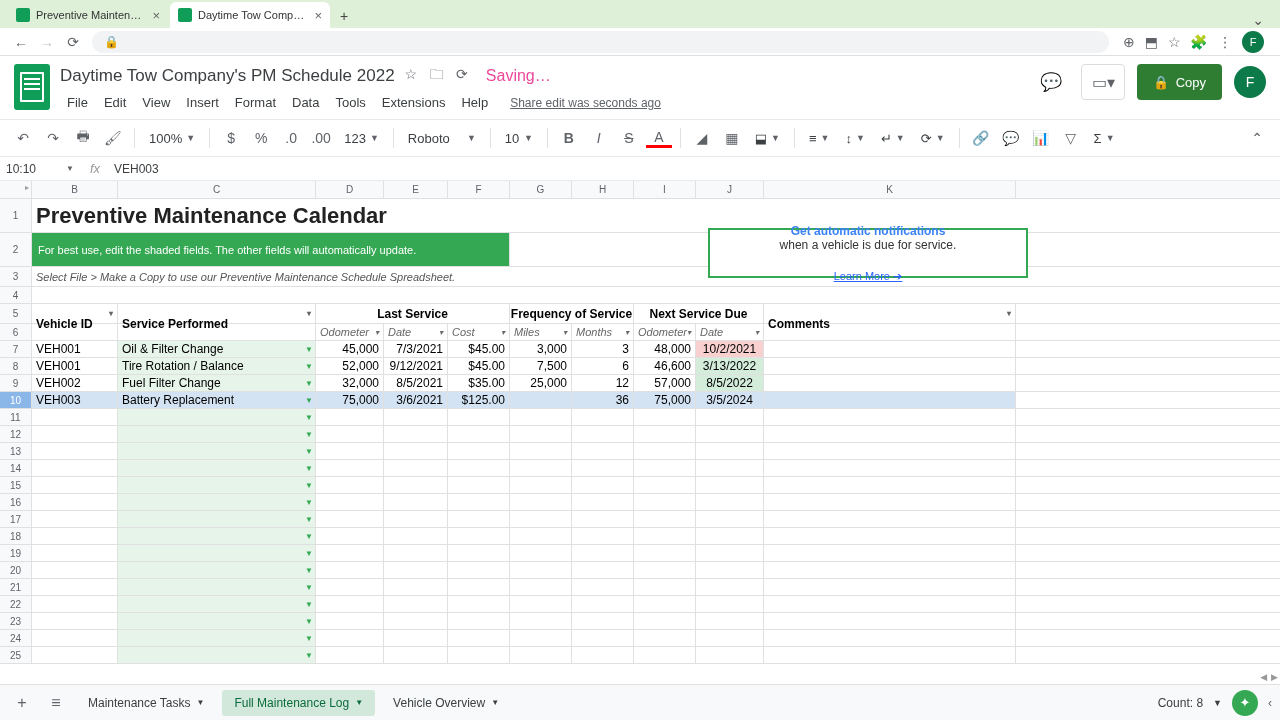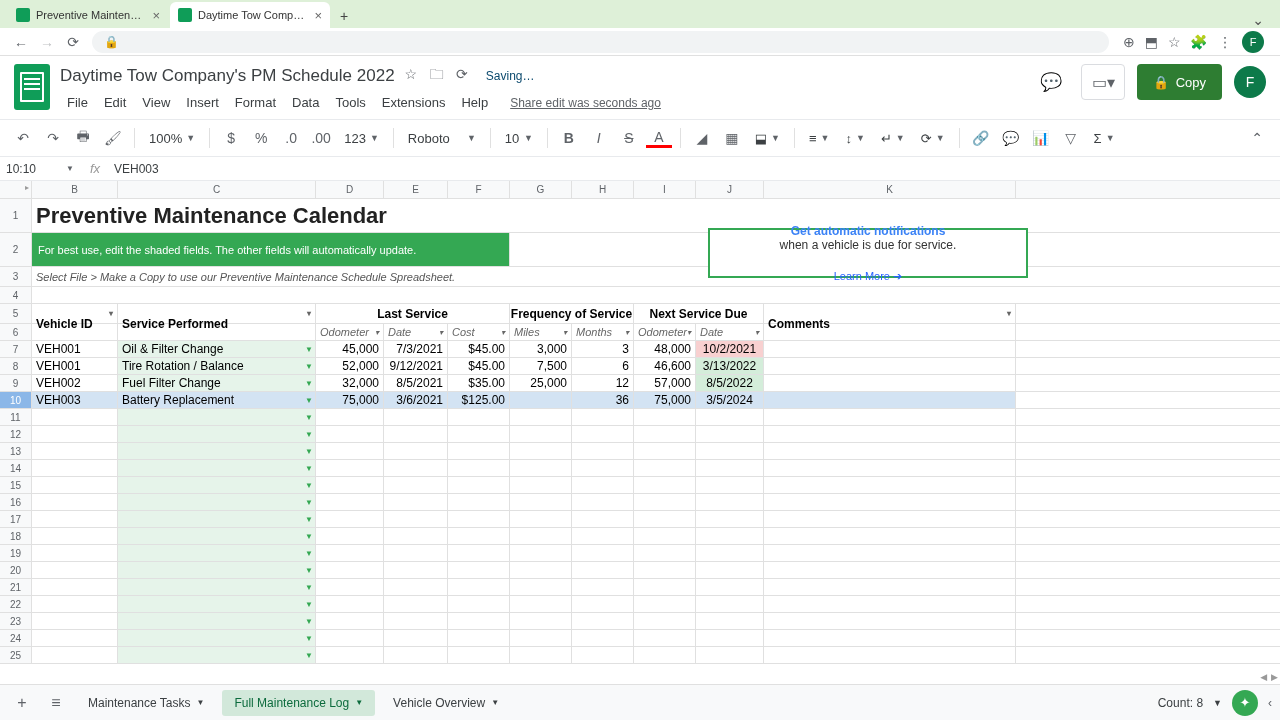--- a/index.html
+++ b/index.html
@@ -19,21 +19,21 @@
 .addr-icons span{color:#5f6368;font-size:14px}
 .avatar{width:22px;height:22px;border-radius:50%;background:#0d7a4a;color:#fff;display:flex;align-items:center;justify-content:center;font-size:11px}
 .docs-header{display:flex;align-items:flex-start;padding:8px 14px 0}
 .docs-logo{width:36px;height:46px;background:#0f9d58;border-radius:3px;position:relative;margin-right:10px;flex-shrink:0}
 .docs-logo::before{content:"";position:absolute;inset:8px 6px;border:2px solid #fff;border-radius:1px}
 .docs-logo::after{content:"";position:absolute;left:10px;right:10px;top:14px;height:2px;background:#fff;box-shadow:0 5px 0 #fff,0 10px 0 #fff}
 .title-area{flex:1}
 .title-row{display:flex;align-items:center;gap:10px}
 .doc-title{font-size:17px;color:#3c4043}
 .title-icons span{color:#5f6368;font-size:14px;margin-right:8px}
-.saving{font-size:12px;color:#0c4a6e}
+.saving{font-size:16px;color:#ec4899}
 .menu-row{display:flex;align-items:center;gap:2px;margin-top:4px;font-size:13px;color:#3c4043}
 .menu-row span{padding:3px 7px;cursor:pointer}
 .last-edit{text-decoration:underline;color:#5f6368;font-size:12px;margin-left:6px}
 .hdr-right{display:flex;align-items:center;gap:12px;margin-left:auto}
 .hdr-ic{width:36px;height:36px;display:flex;align-items:center;justify-content:center;color:#5f6368;font-size:18px}
 .present-btn{width:44px;height:36px;border:1px solid #dadce0;border-radius:4px;display:flex;align-items:center;justify-content:center;color:#5f6368}
 .share-btn{background:#2e7d32;color:#fff;height:36px;padding:0 16px;border-radius:4px;display:flex;align-items:center;gap:6px;font-size:13px;font-weight:500}
 .avatar2{width:32px;height:32px;border-radius:50%;background:#0d7a4a;color:#fff;display:flex;align-items:center;justify-content:center;font-size:14px}
 .toolbar{height:38px;border-top:1px solid #e8eaed;border-bottom:1px solid #e8eaed;display:flex;align-items:center;padding:0 10px;gap:4px;margin-top:6px}
 .tb-btn{width:26px;height:26px;display:flex;align-items:center;justify-content:center;color:#5f6368;font-size:14px}
@@ -66,21 +66,21 @@
 .th{font-weight:bold;font-size:12px}
 .sub-th{font-style:italic;color:#666;font-size:11px}
 .filt{font-size:8px;color:#666;margin-left:auto}
 .serv-cell{background:#e6f4ea;position:relative}
 .serv-cell .dd{position:absolute;right:2px;color:#34a853;font-size:8px}
 .due-red{background:#f8d0d0}
 .due-grn{background:#d4edda}
 .notif-box{position:absolute;left:708px;top:228px;width:320px;height:50px;border:2px solid #34a853;background:#fff;display:flex;flex-direction:column;align-items:center;justify-content:center;font-size:12px;z-index:5}
 .notif-box .l1{font-weight:bold;color:#3b82f6}
 .notif-box .l2{color:#333}
-.notif-box .l3{color:#2962ff;font-size:11px;margin-top:18px}
+.notif-box .l3{color:#2962ff;text-decoration:underline;font-size:11px;margin-top:18px}
 .bottom-tabs{position:absolute;bottom:0;left:0;right:0;height:36px;background:#f8f9fa;border-top:1px solid #e0e0e0;display:flex;align-items:center;padding:0 8px;gap:6px}
 .bt-btn{width:28px;height:28px;display:flex;align-items:center;justify-content:center;color:#5f6368;font-size:16px}
 .sheet-tab{padding:6px 12px;font-size:12px;color:#3c4043;border-radius:3px;display:flex;align-items:center;gap:6px}
 .sheet-tab.active{background:#d2e8da;color:#0c6b3d;font-weight:500}
 .sheet-tab .dd{font-size:8px}
 .bt-right{margin-left:auto;display:flex;align-items:center;gap:10px;font-size:12px;color:#3c4043}
 .explore{width:26px;height:26px;background:#34a853;border-radius:50%;display:flex;align-items:center;justify-content:center;color:#fff;font-size:13px}
 .scroll-ind{position:absolute;bottom:38px;right:2px;font-size:9px;color:#999;display:flex;gap:4px}
 .tb-collapse{margin-left:auto}
 </style>

